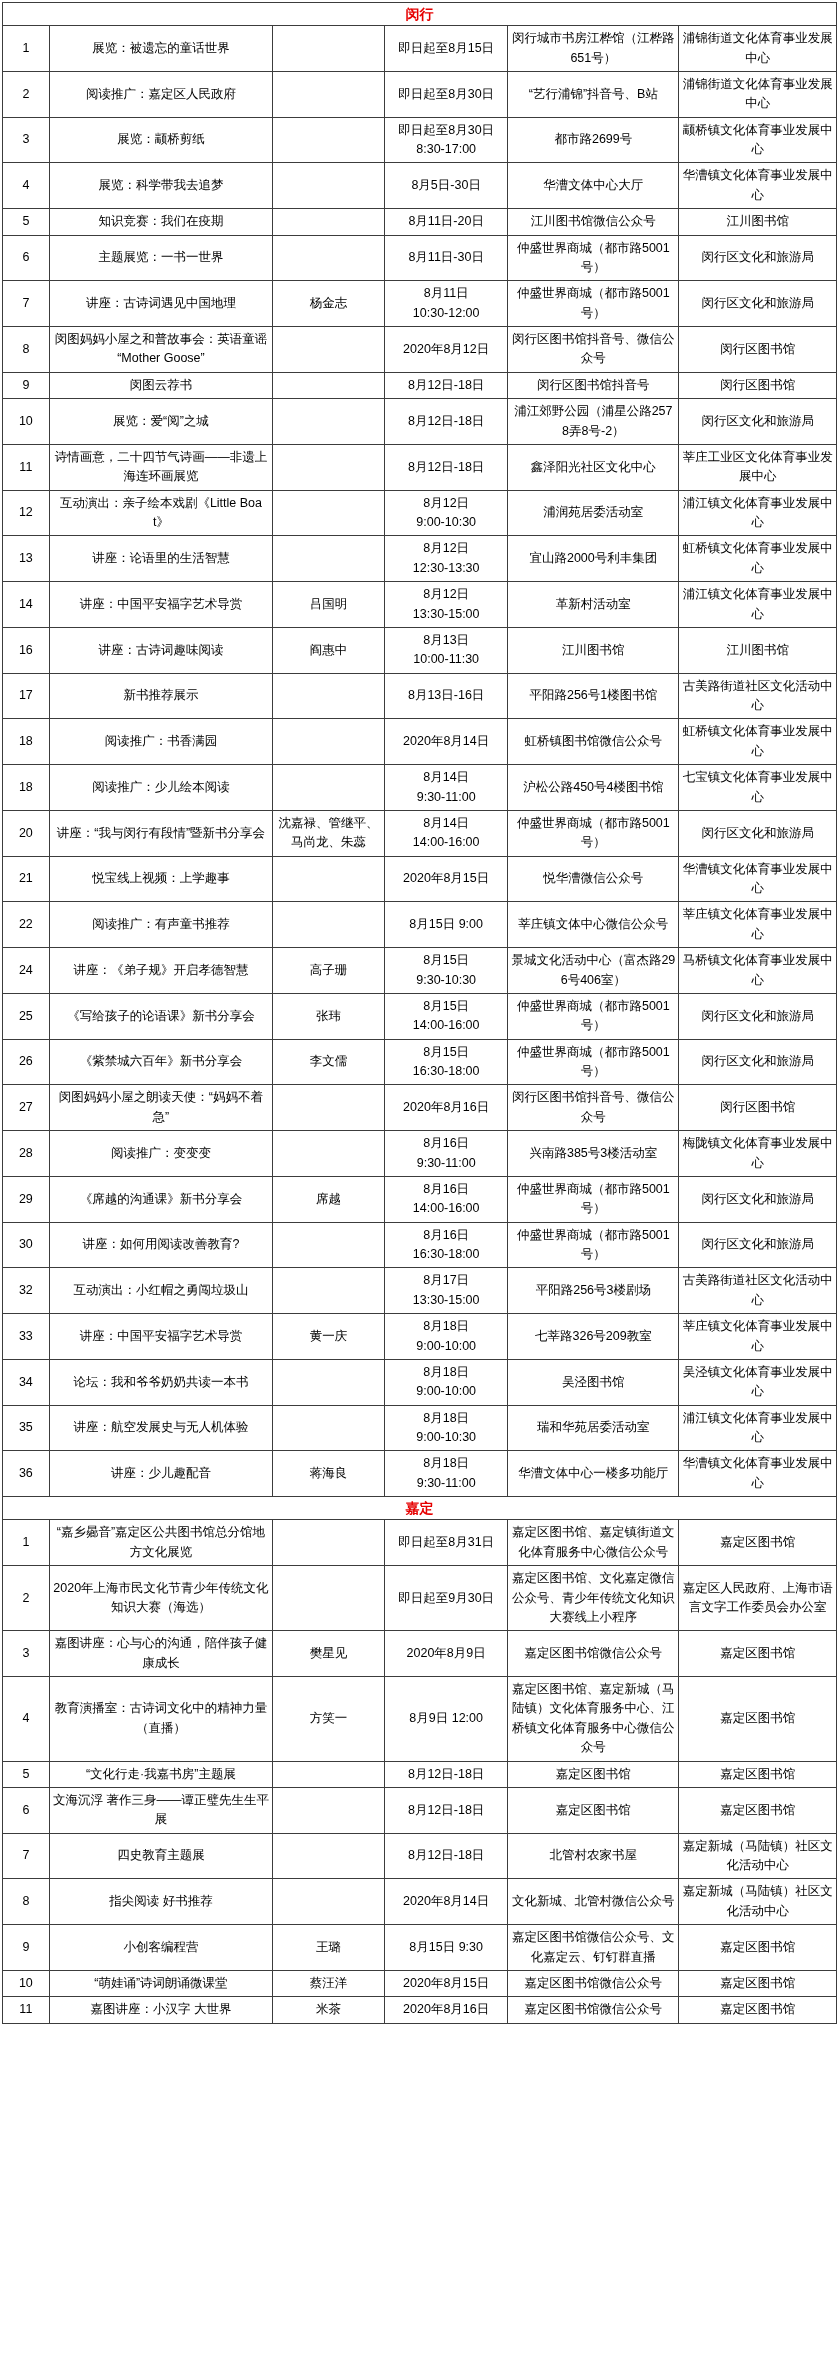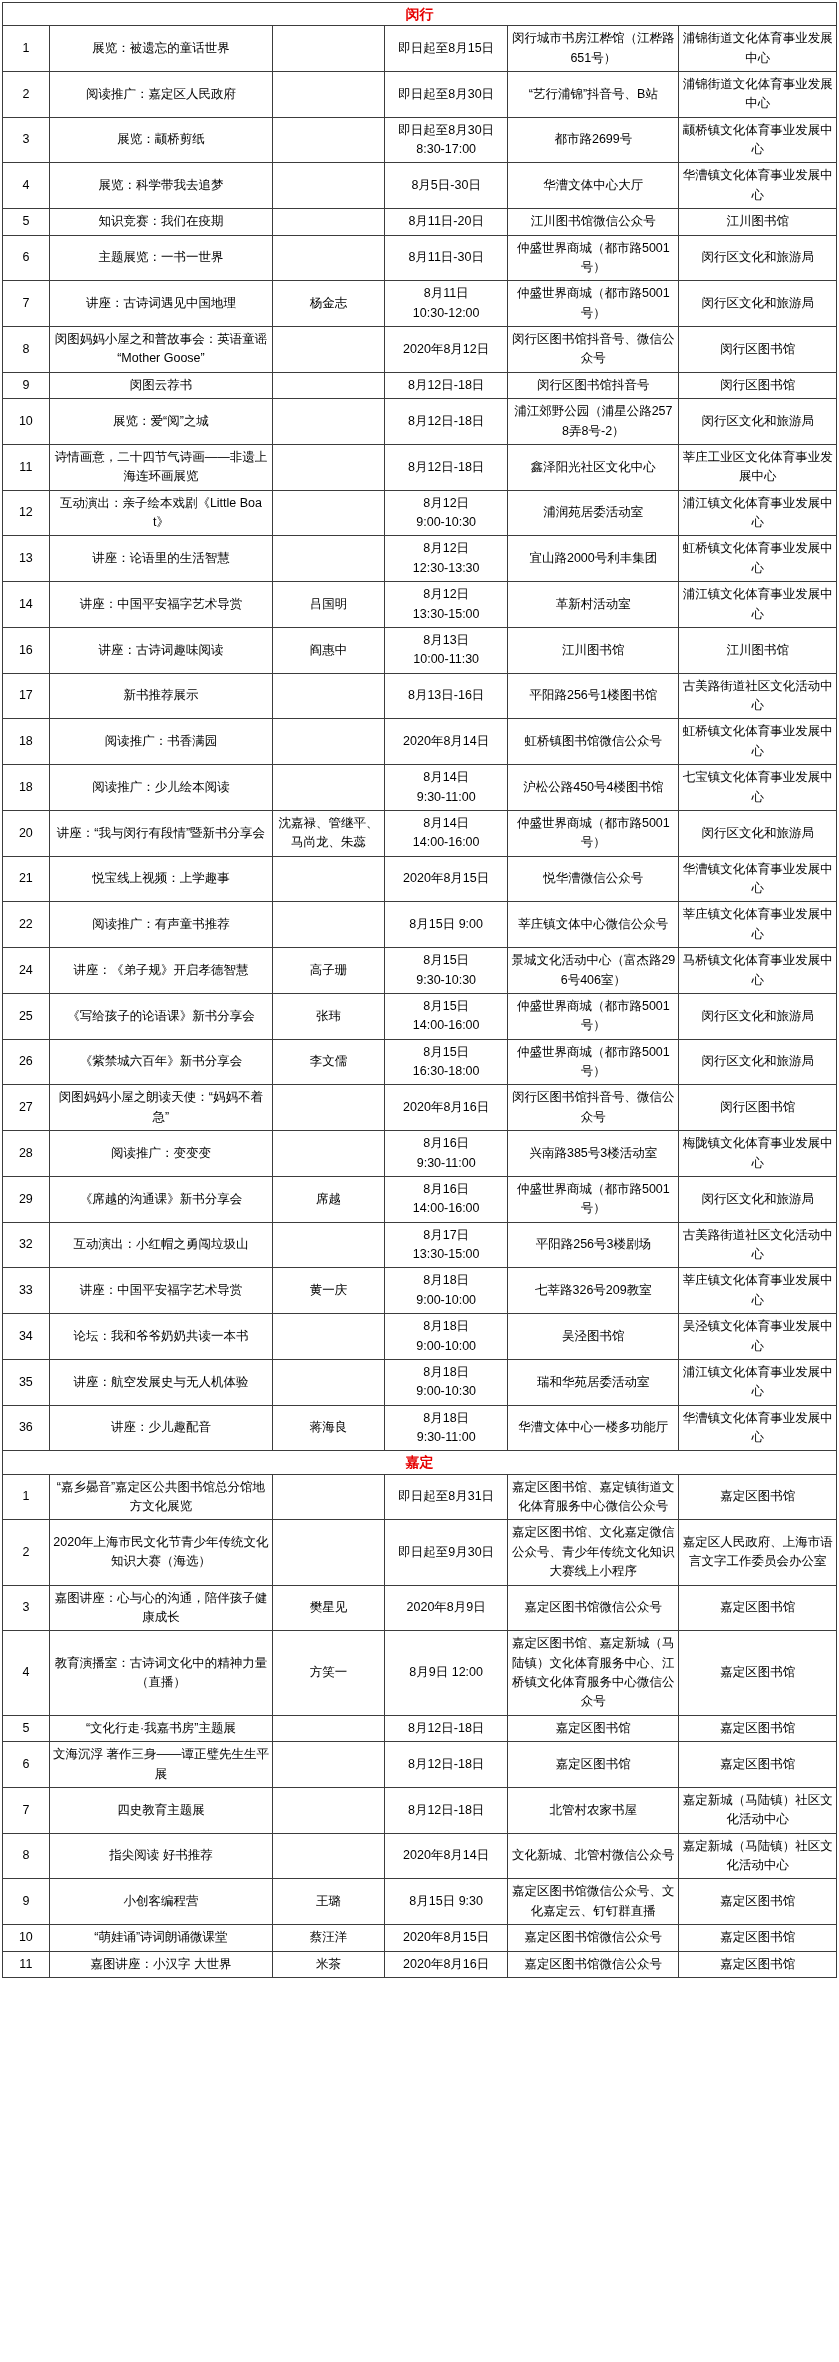--- a/index.html
+++ b/index.html
@@ -289,20 +289,29 @@
         <tr>
           <td class="col-no">29</td>
           <td class="col-event">《席越的沟通课》新书分享会</td>
           <td class="col-speaker">席越</td>
           <td class="col-datetime">8月16日
 14:00-16:00</td>
           <td class="col-venue">仲盛世界商城（都市路5001号）</td>
           <td class="col-organizer">闵行区文化和旅游局</td>
         </tr>
         <tr>
+          <td class="col-no">30</td>
+          <td class="col-event">讲座：如何用阅读改善教育?</td>
+          <td class="col-speaker"></td>
+          <td class="col-datetime">8月16日
+16:30-18:00</td>
+          <td class="col-venue">仲盛世界商城（都市路5001号）</td>
+          <td class="col-organizer">闵行区文化和旅游局</td>
+        </tr>
+        <tr>
           <td class="col-no">32</td>
           <td class="col-event">互动演出：小红帽之勇闯垃圾山</td>
           <td class="col-speaker"></td>
           <td class="col-datetime">8月17日
 13:30-15:00</td>
           <td class="col-venue">平阳路256号3楼剧场</td>
           <td class="col-organizer">古美路街道社区文化活动中心</td>
         </tr>
         <tr>
           <td class="col-no">33</td>

